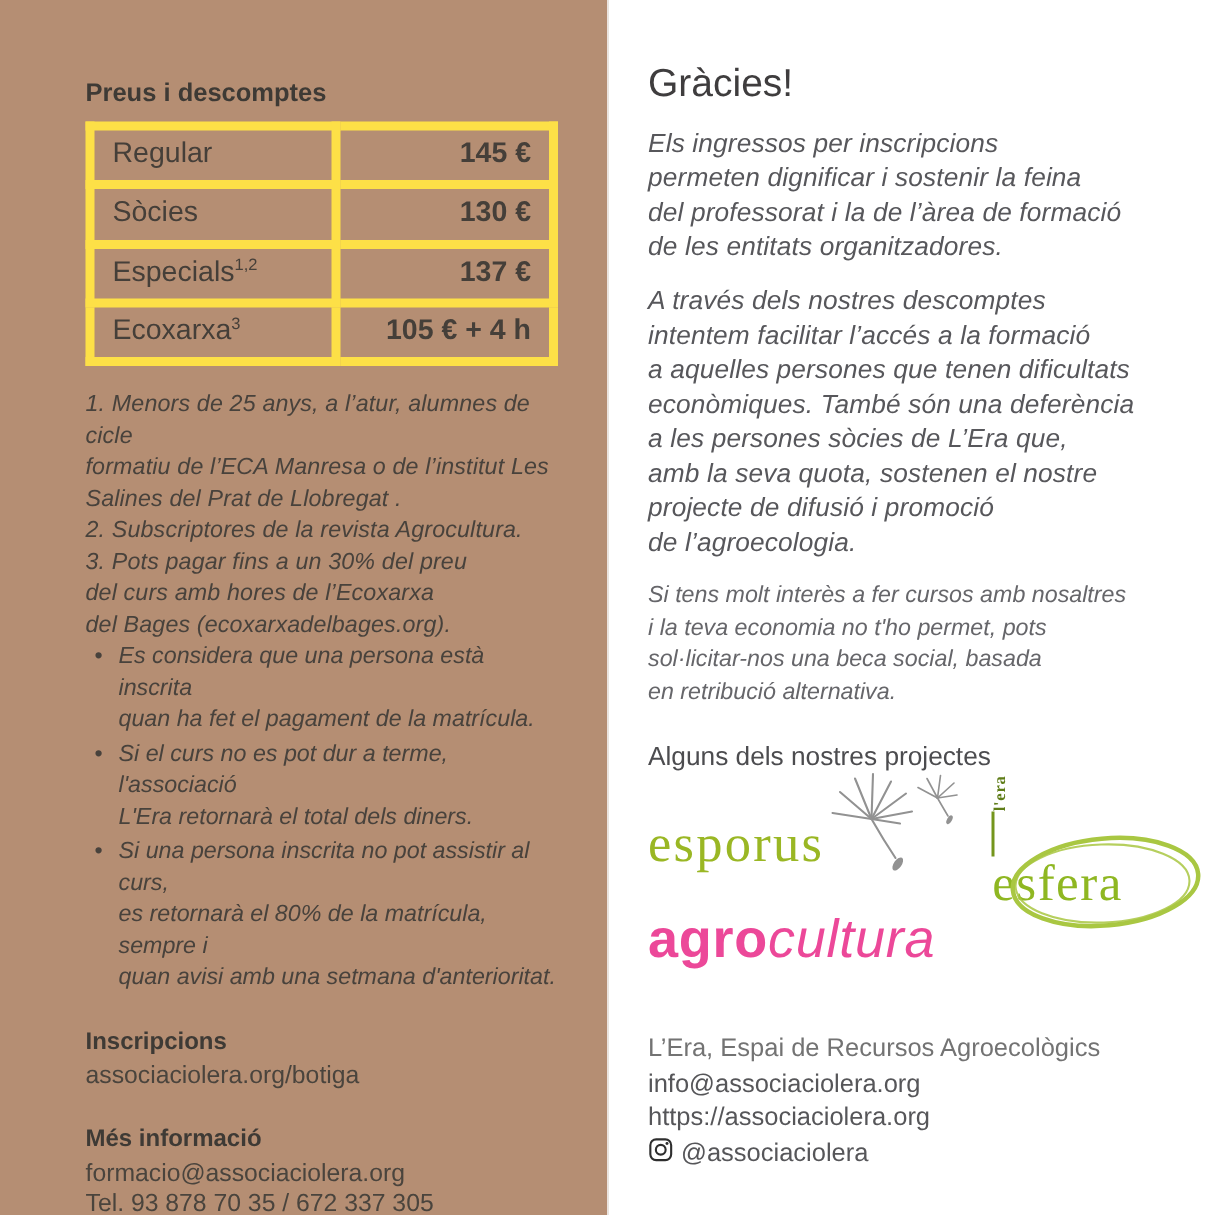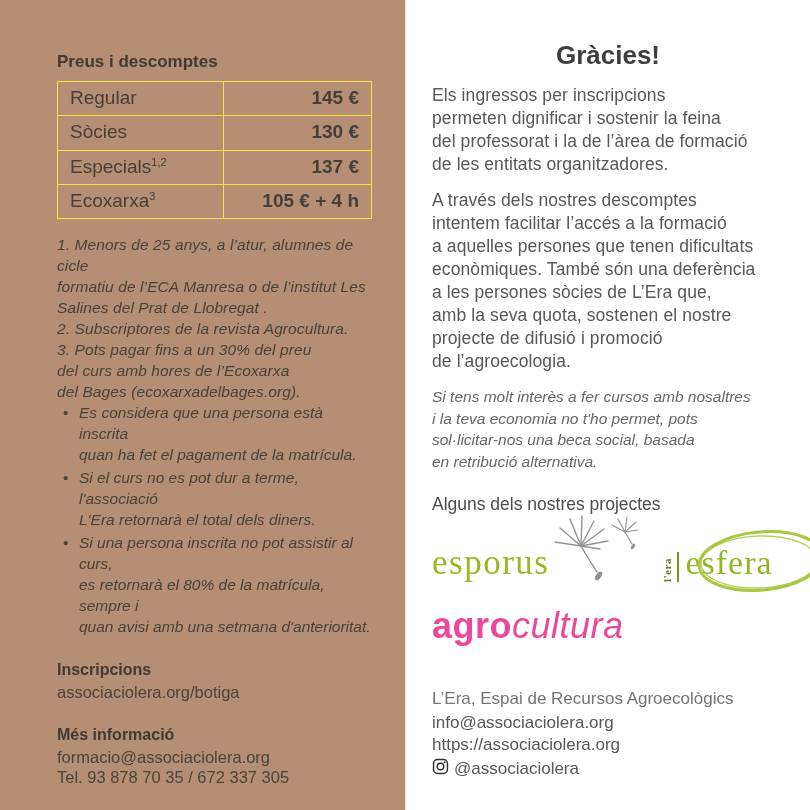--- a/index.html
+++ b/index.html
@@ -3,37 +3,37 @@
 <meta charset="utf-8">
 <style>
   * { box-sizing: border-box; margin: 0; padding: 0; }
   html, body { width: 810px; height: 810px; }
   body {
     display: flex;
     overflow: hidden;
     background: #ffffff;
     font-family: "Liberation Sans", sans-serif;
   }
-  .pre { white-space: pre-line; }
+  .pre { white-space: pre-line; font-style: italic; }
 
   
   .left-page {
     width: 405px; height: 810px;
     background: #b58e73;
     padding: 52px 30px 24px 57px;
     color: #413c37;
     flex-shrink: 0;
   }
   .left-heading { font-size: 17px; font-weight: bold; color: #3e3a35; margin-bottom: 9px; }
   table.price-table {
     width: 315px;
     border-collapse: collapse;
   }
   table.price-table td {
-    border: 1px solid #fde047;
+    border: 6px solid #fde047;
     font-size: 19px;
     color: #453f39;
     padding: 5px 12px 6px 12px;
     height: 34px;
   }
   td.cell-label { width: 53%; }
   td.cell-label sup { font-size: 11px; }
   td.cell-price { text-align: right; font-weight: bold; color: #403a34; }
 
   .footnotes {
@@ -62,21 +62,21 @@
   .contact-heading { font-size: 16px; font-weight: bold; color: #3e3a35; margin-bottom: 3px; margin-top: 24px; }
   .contact-line { font-size: 16.5px; line-height: 20px; color: #4a443d; }
 
   
   .right-page {
     width: 405px; height: 810px;
     background: #ffffff;
     padding: 40px 26px 24px 26px;
     border-left: 1px solid #e9e4df;
   }
-  .right-title { font-size: 26px; font-weight: bold; color: #3f3d3e; margin-bottom: 13px; text-align: center; }
+  .right-title { font-size: 26px; font-weight: normal; color: #3f3d3e; margin-bottom: 13px; }
   .body-para {
     font-size: 17.5px;
     line-height: 23px;
     color: #57575b;
     margin-bottom: 13px;
     letter-spacing: 0.1px;
   }
   .italic-para {
     font-style: italic;
     font-size: 15.5px;
@@ -94,21 +94,21 @@
   }
   .esporus-logo { display: flex; align-items: center; }
   .esporus-text {
     font-family: "Liberation Serif", serif;
     font-size: 35px;
     color: #9ab724;
     letter-spacing: 1.5px;
   }
   .dandelion { margin: -18px 2px 0 2px; }
 
-  .esfera-logo { display: flex; align-items: flex-end; margin-left: 16px; }
+  .esfera-logo { display: flex; align-items: flex-start; margin-left: 16px; flex-direction: column; }
   .lera-vertical {
     font-family: "Liberation Serif", serif;
     font-weight: bold;
     font-size: 11px;
     color: #5f7d18;
     writing-mode: vertical-rl;
     transform: rotate(180deg);
     letter-spacing: 0.5px;
     margin-right: 4px;
   }

